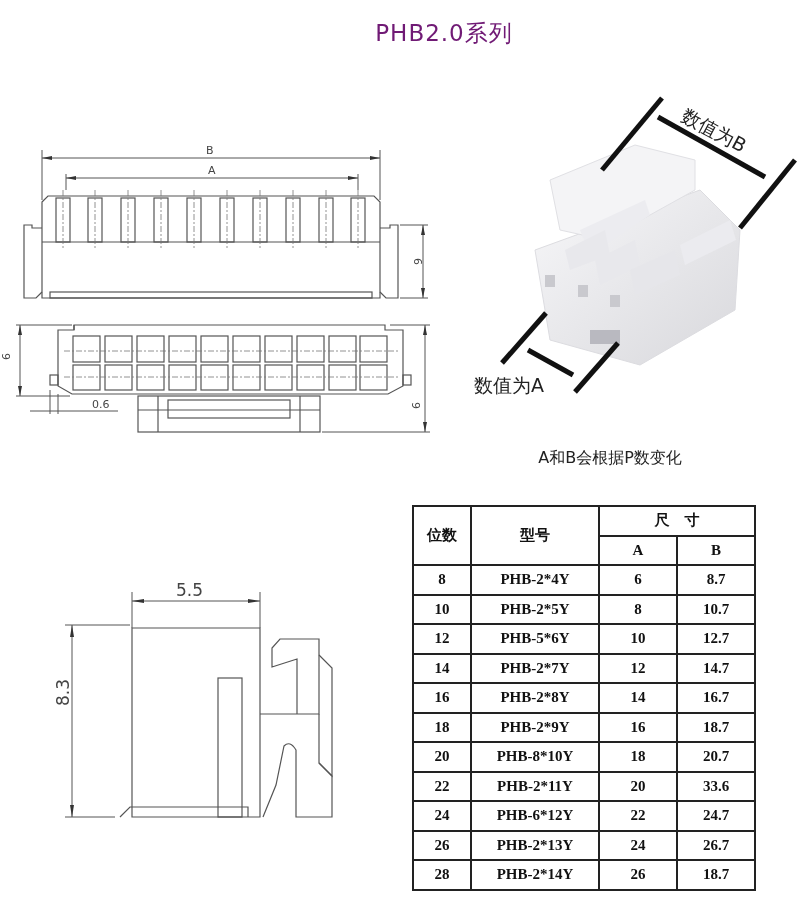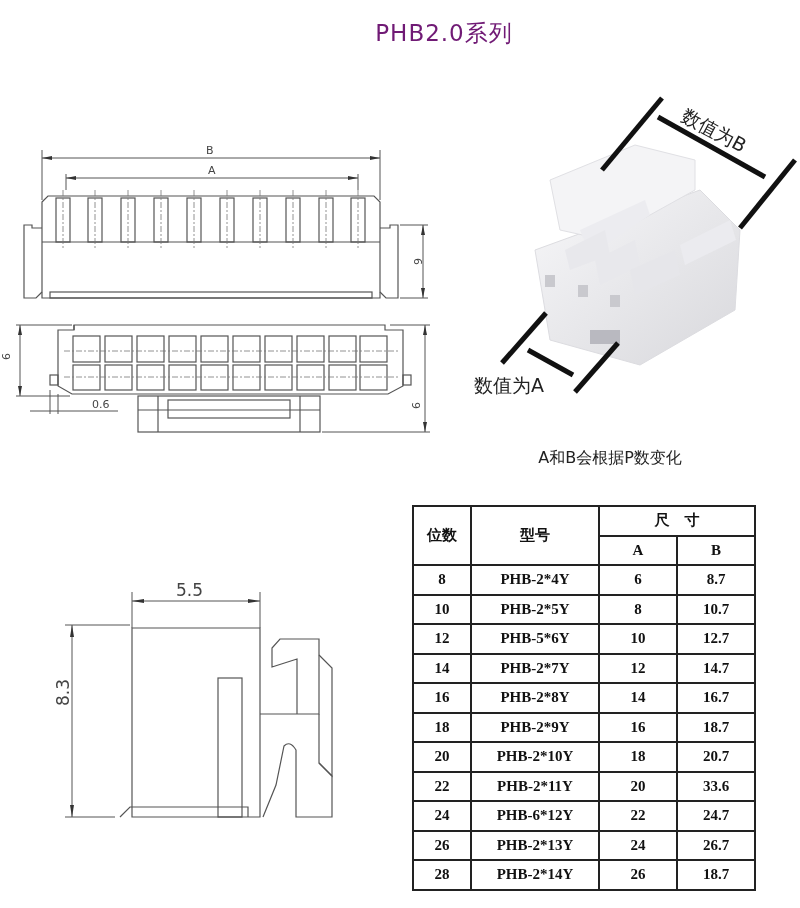--- a/index.html
+++ b/index.html
@@ -234,21 +234,21 @@
         <td>16.7</td>
       </tr>
   <tr>
         <td>18</td>
         <td>PHB-2*9Y</td>
         <td>16</td>
         <td>18.7</td>
       </tr>
   <tr>
         <td>20</td>
-        <td>PHB-2*10Y</td>
+        <td>PHB-8*10Y</td>
         <td>18</td>
         <td>20.7</td>
       </tr>
   <tr>
         <td>22</td>
         <td>PHB-2*11Y</td>
         <td>20</td>
         <td>33.6</td>
       </tr>
   <tr>

